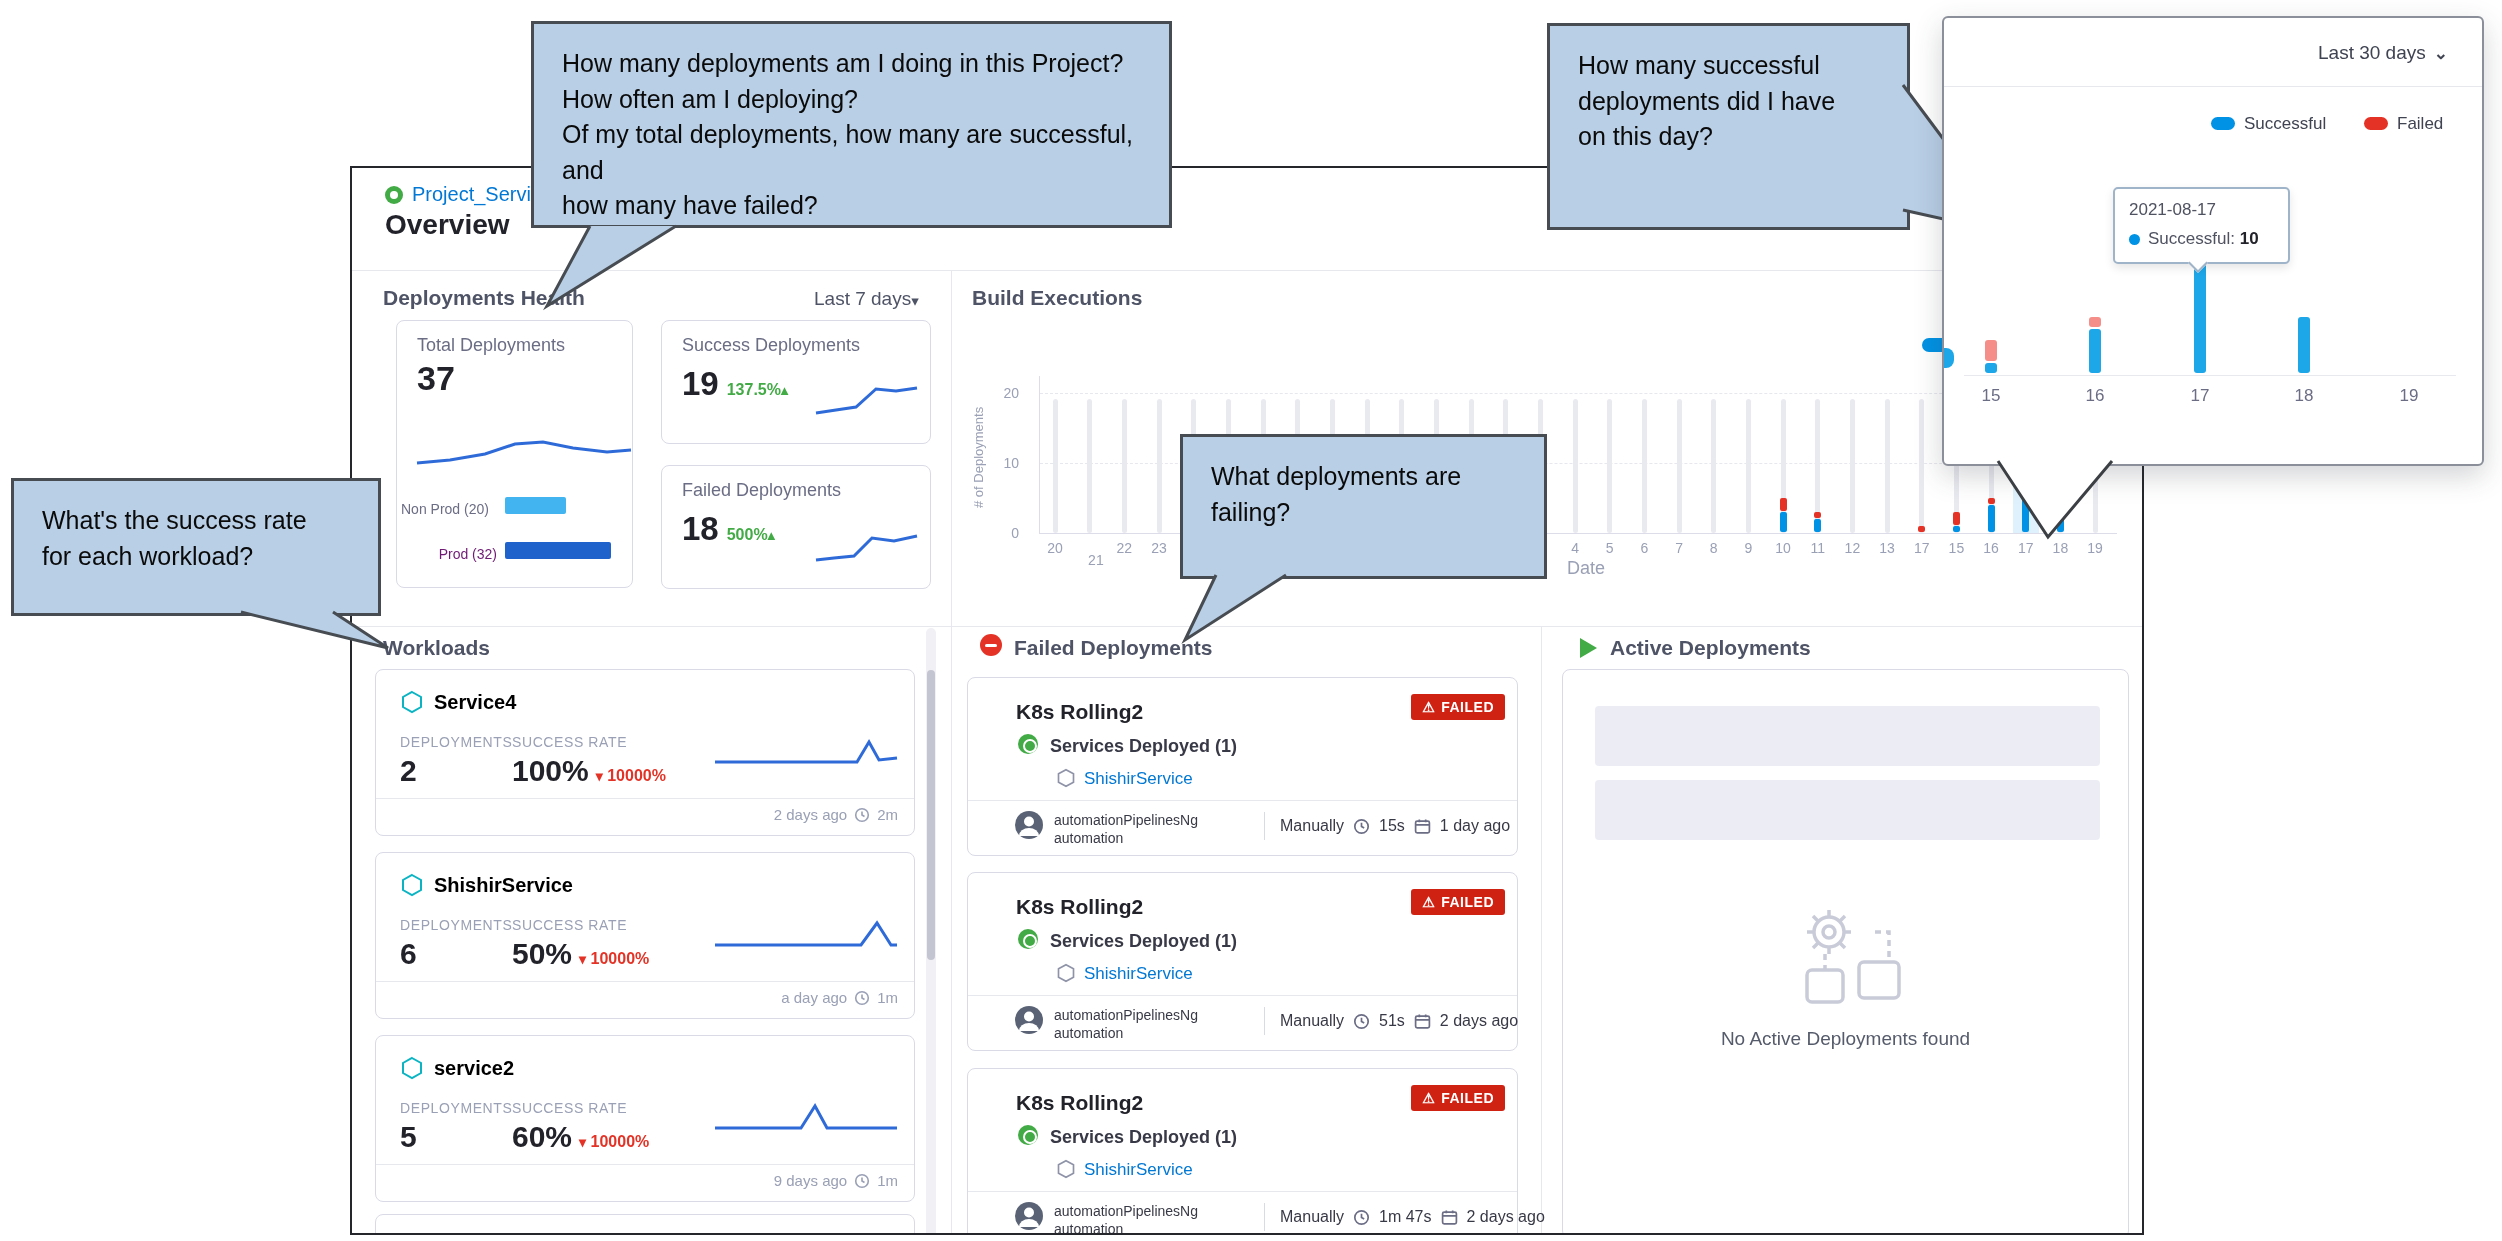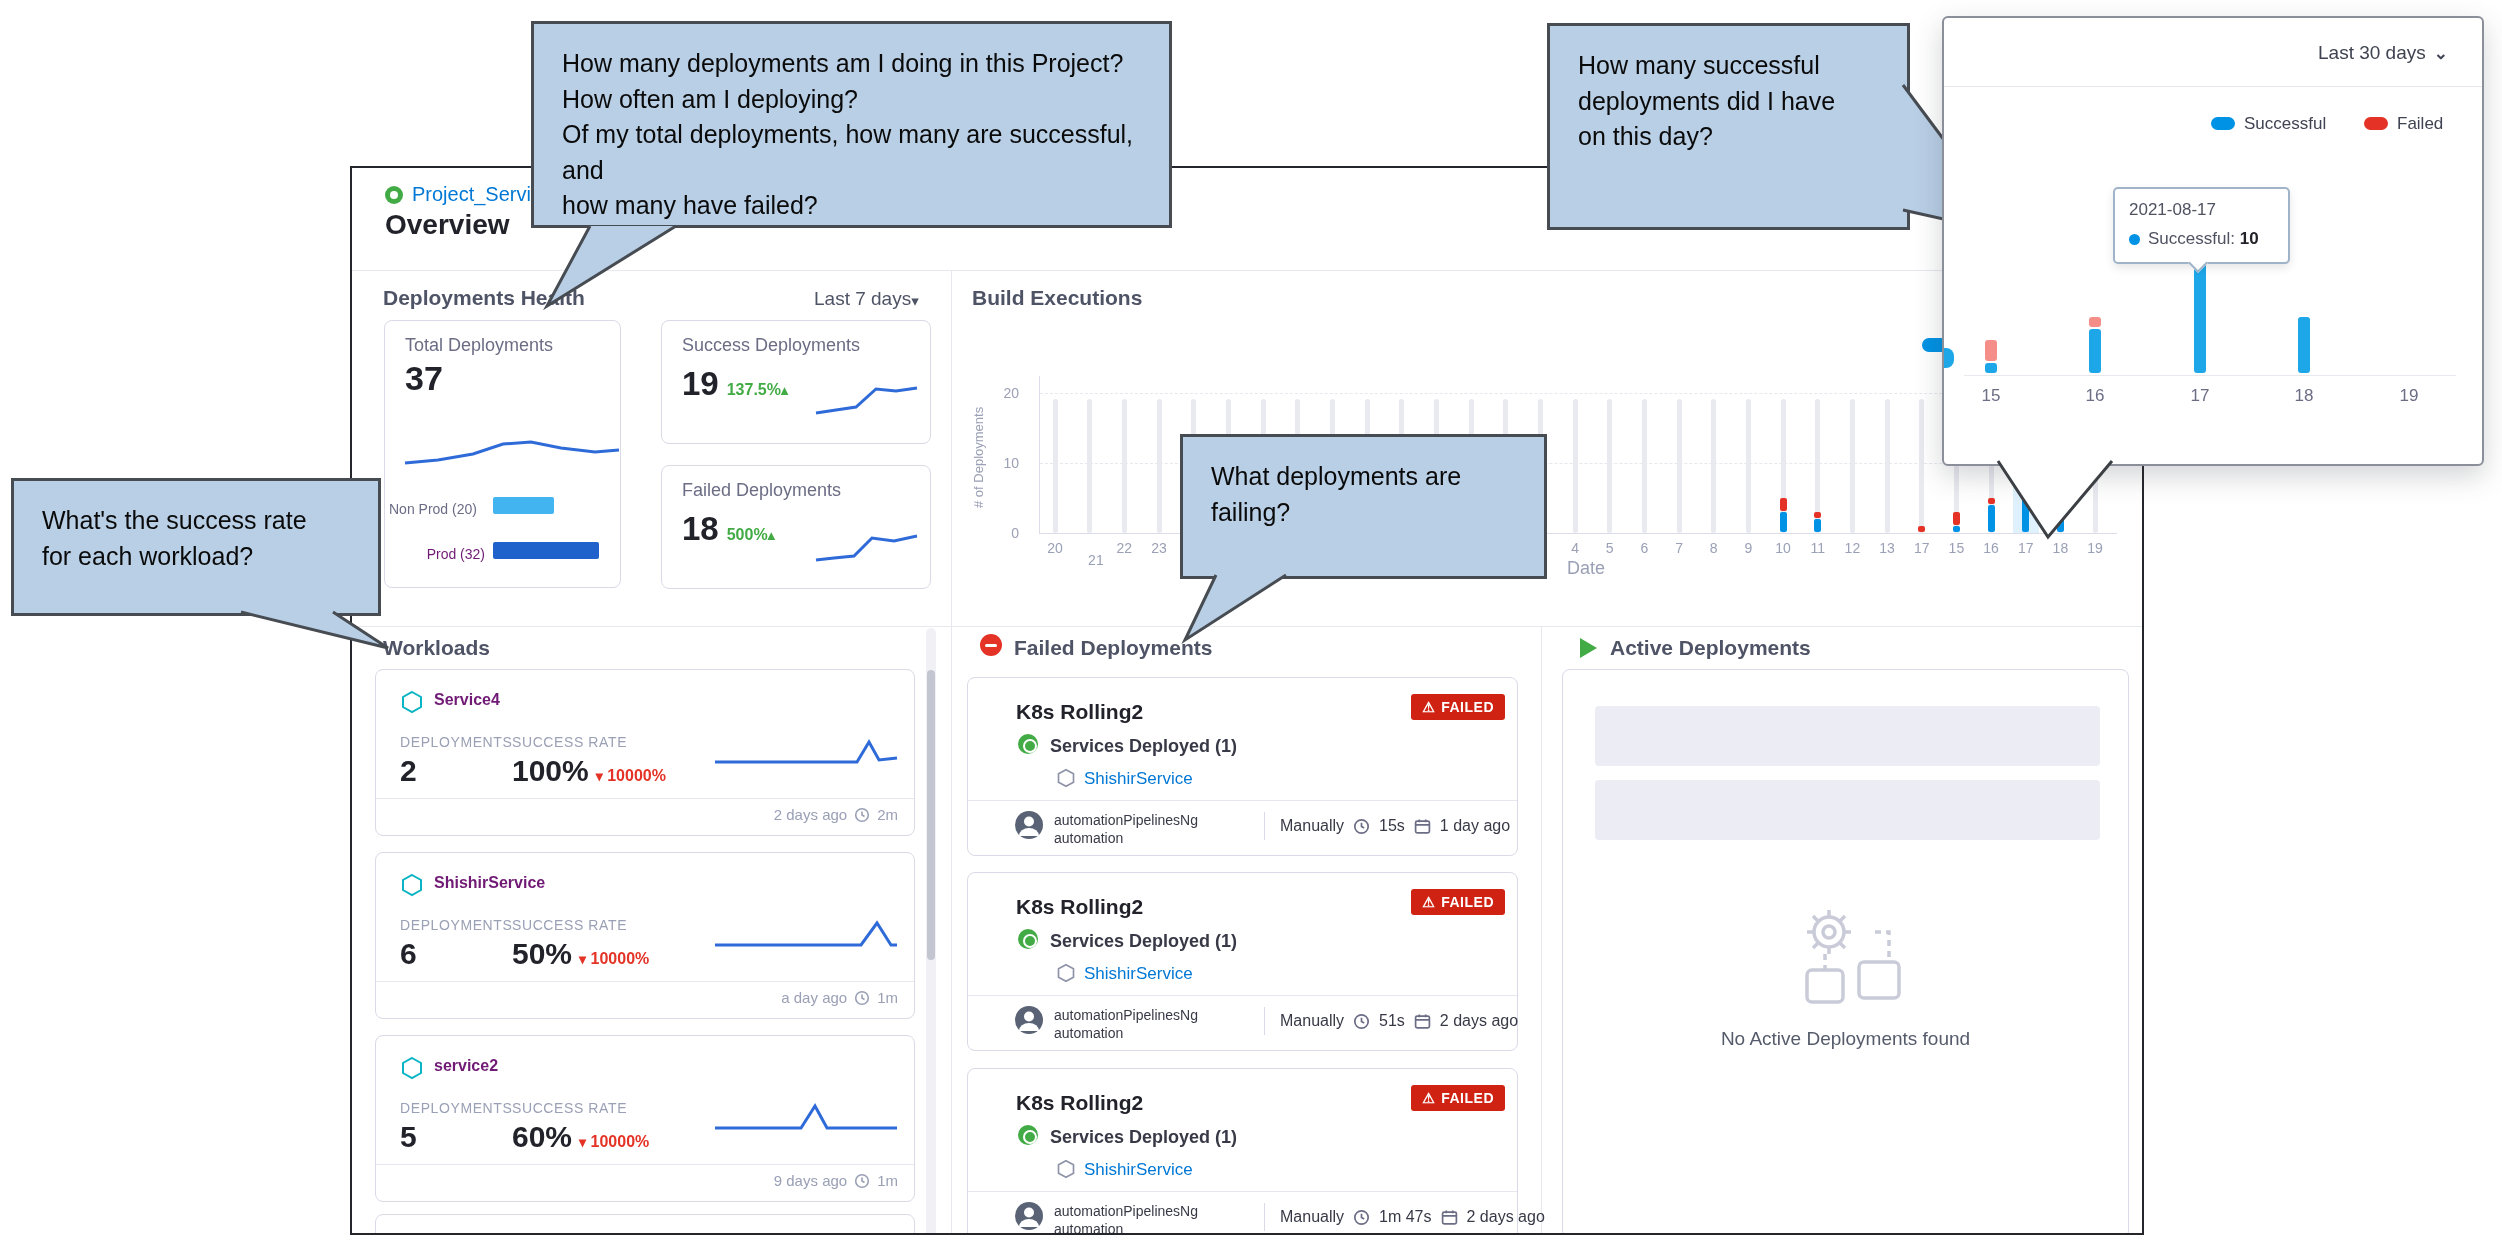--- a/index.html
+++ b/index.html
@@ -16,21 +16,21 @@
   .card-label{position:absolute;left:20px;top:14px;font-size:18px;color:#6b6d85;white-space:nowrap}
   .big-num{position:absolute;font-size:34px;font-weight:bold;color:#22222a}
   .delta-up{font-size:16px;color:#42ab45;font-weight:bold}
   .up{color:#42ab45;font-size:14px}
   .down{color:#e43326;font-size:14px}
   .ytick{font-size:14px;color:#9aa0b5;width:24px;text-align:right}
   .xtick{font-size:14px;color:#9aa0b5}
   .grid{border-top:1px dashed #e7e7ee;height:0}
   .chev{font-size:15px;color:#4e5366}
   .wcard{left:23px;width:540px;height:167px}
-  .wname{font-size:16px;font-weight:600;color:#701a75}
+  .wname{font-size:20px;font-weight:600;color:#000000}
   .klabel{font-size:14px;letter-spacing:.6px;color:#9aa0b5}
   .wnum{font-size:30px;font-weight:bold;color:#22222a}
   .wdelta{font-size:16px;color:#e43326;font-weight:bold}
   .wfoot{position:absolute;right:16px;top:136px;display:flex;align-items:center;gap:7px;font-size:15px;color:#9aa0b5}
   .fcard{left:615px;width:551px;height:179px}
   .fname{font-size:21px;font-weight:bold;color:#22222a}
   .badge{position:absolute;right:12px;top:16px;display:flex;align-items:center;gap:6px;background:#cf2213;color:#fff;font-size:14px;font-weight:bold;letter-spacing:.5px;padding:5px 11px;border-radius:3px}
   .frow{position:absolute;display:flex;align-items:center;gap:9px;font-size:16px;color:#383946;white-space:nowrap}
   .skel{position:absolute;left:32px;width:505px;height:60px;background:#ececf5;border-radius:4px}
   .callout{position:absolute;background:#b9cfe6;border:3px solid #474c52;color:#0a0a0a;font-size:25px;line-height:1.42;padding:22px 28px;white-space:pre-line;z-index:5}
@@ -61,21 +61,21 @@
     <div class="hline" style="left:0;top:458px;width:1794px"></div>
     <div class="vline" style="left:599px;top:459px;height:610px"></div>
     <div class="vline" style="left:1189px;top:459px;height:610px"></div>
 
     <div class="t sec-title" style="left:31px;top:118px">Deployments Health</div>
     <div class="t" style="left:462px;top:120px;font-size:19px;color:#4e5366;display:flex;align-items:flex-end;">
       <span>Last 7 days</span>
       <span class="chev">▾</span>
     </div>
 
-    <div class="card" style="left:32px;top:152px;width:237px;height:268px">
+    <div class="card" style="left:44px;top:152px;width:237px;height:268px">
       <div class="card-label">Total Deployments</div>
       <div class="big-num" style="left:20px;top:38px">37</div>
       <svg class="abs" style="left:18px;top:98px" width="220" height="58">
         <polyline points="2,44 35,41 70,35 100,25 128,23 158,29 192,33 216,31" fill="none" stroke="#2f6bd8" stroke-width="3"></polyline>
       </svg>
       <div class="t" style="left:4px;top:180px;width:96px;text-align:left;font-size:14px;color:#6b6d85">Non Prod (20)</div>
       <div class="abs" style="left:108px;top:176px;width:61px;height:17px;background:#42b5f0;border-radius:2px"></div>
       <div class="t" style="left:4px;top:225px;width:96px;text-align:right;font-size:14px;color:#701a75">Prod (32)</div>
       <div class="abs" style="left:108px;top:221px;width:106px;height:17px;background:#2062cc;border-radius:2px"></div>
     </div>

